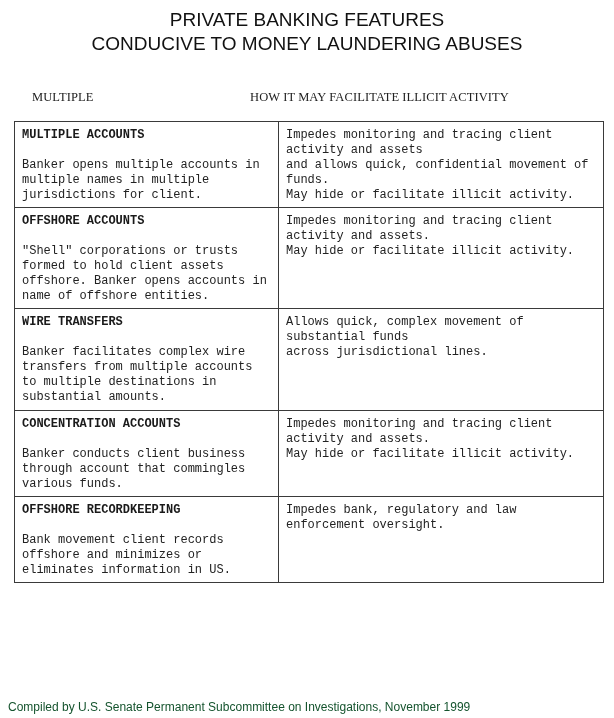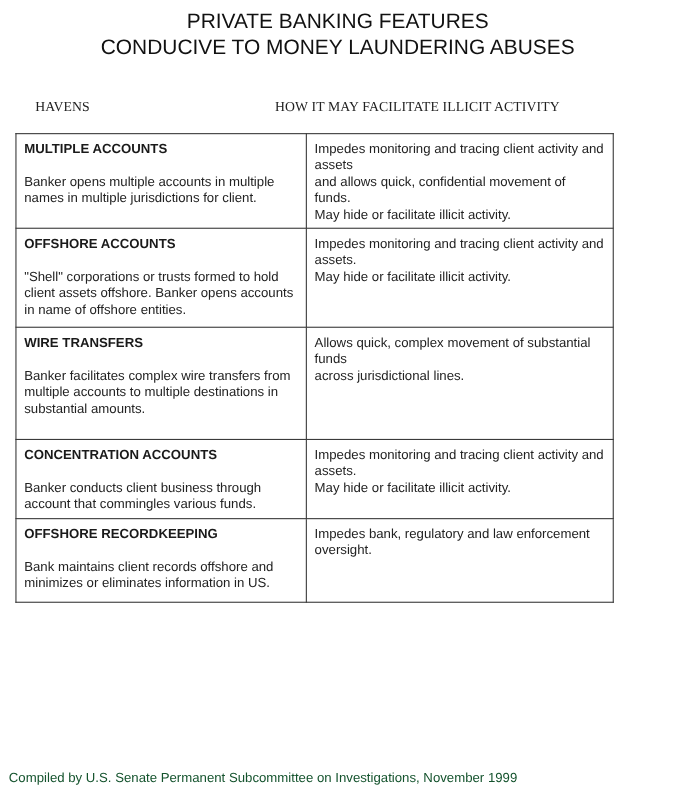--- a/index.html
+++ b/index.html
@@ -8,23 +8,23 @@
     position: absolute; left: 0; top: 8px; width: 614px; text-align: center;
     font-family: "Liberation Sans", sans-serif; font-size: 19px; line-height: 24px; color: #111;
   }
   .colhead {
     position: absolute; top: 90px;
     font-family: "Liberation Serif", serif; font-size: 12.5px; color: #222; letter-spacing: 0.1px;
   }
   .colhead.left { left: 32px; }
   .colhead.right { left: 250px; }
   table.features {
-    position: absolute; left: 14px; top: 121px; width: 544px;
+    position: absolute; left: 14px; top: 121px; width: 590px;
     border-collapse: collapse; table-layout: fixed;
-    font-family: Liberation Sans, sans-serif; font-size: 12px; color: #222;
+    font-family: Liberation Mono, monospace; font-size: 12px; color: #222;
   }
   table.features td {
     border: 1.3px solid #3a3a3a; vertical-align: top;
     padding: 6px 8px 4px 7px; line-height: 15px;
   }
   td.feat { width: 248px; }
   .feat-name { font-weight: bold; font-size: 12px; color: #1a1a1a; text-transform: uppercase; }
   .feat-desc { margin-top: 15px; }
   .effect-line { display: block; }
   .footer {
@@ -33,21 +33,21 @@
   }
 </style>
 </head>
 <body>
 
 <div class="title">
   <div>PRIVATE BANKING FEATURES</div>
   <div>CONDUCIVE TO MONEY LAUNDERING ABUSES</div>
 </div>
 
-<div class="colhead left">HAVENS</div>
+<div class="colhead left">MULTIPLE</div>
 <div class="colhead right">HOW IT MAY FACILITATE ILLICIT ACTIVITY</div>
 
 <table class="features">
   <tbody id="rows-body">
       <tr style="height: 73px;">
         <td class="feat">
           <div class="feat-name">MULTIPLE ACCOUNTS</div>
           <div class="feat-desc">Banker opens multiple accounts in multiple names in multiple jurisdictions for client.</div>
         </td>
         <td class="effect">
@@ -82,21 +82,21 @@
           <div class="feat-desc">Banker conducts client business through account that commingles various funds.</div>
         </td>
         <td class="effect">
           <span class="effect-line">Impedes monitoring and tracing client activity and assets.</span>
           <span class="effect-line">May hide or facilitate illicit activity.</span>
         </td>
       </tr>
       <tr style="height: 76px;">
         <td class="feat">
           <div class="feat-name">OFFSHORE RECORDKEEPING</div>
-          <div class="feat-desc">Bank maintains client records offshore and minimizes or eliminates information in US.</div>
+          <div class="feat-desc">Bank movement client records offshore and minimizes or eliminates information in US.</div>
         </td>
         <td class="effect">
           <span class="effect-line">Impedes bank, regulatory and law enforcement oversight.</span>
         </td>
       </tr>
     </tbody>
 </table>
 
 <div class="footer">Compiled by U.S. Senate Permanent Subcommittee on Investigations, November 1999</div>
 

